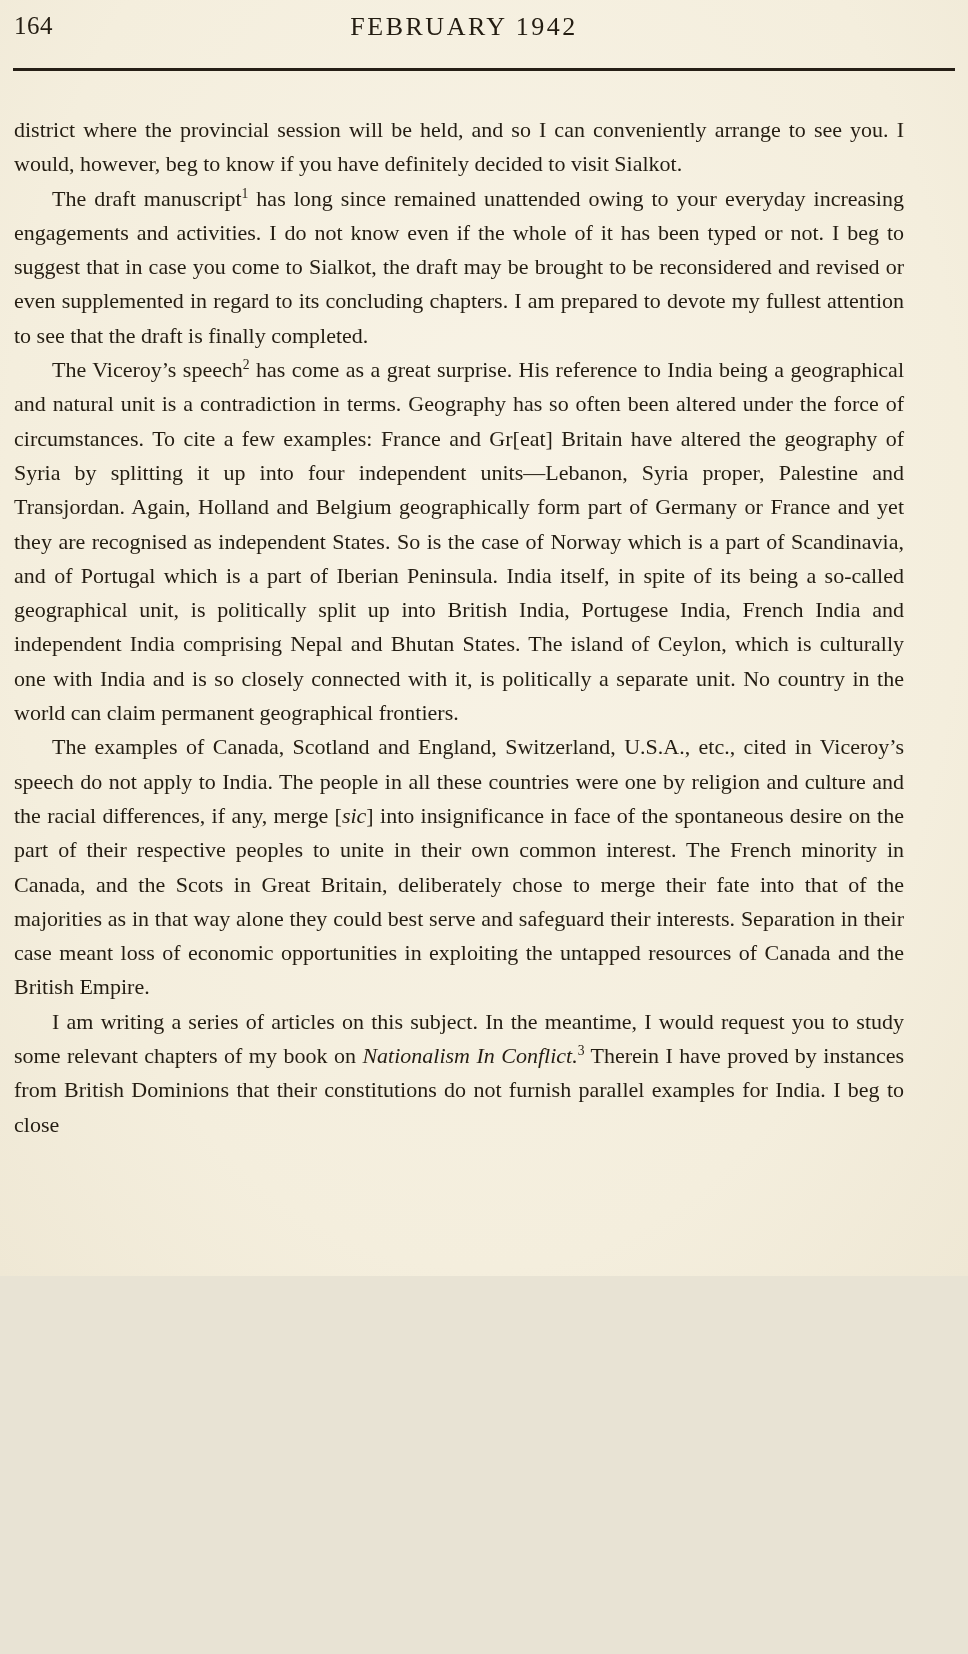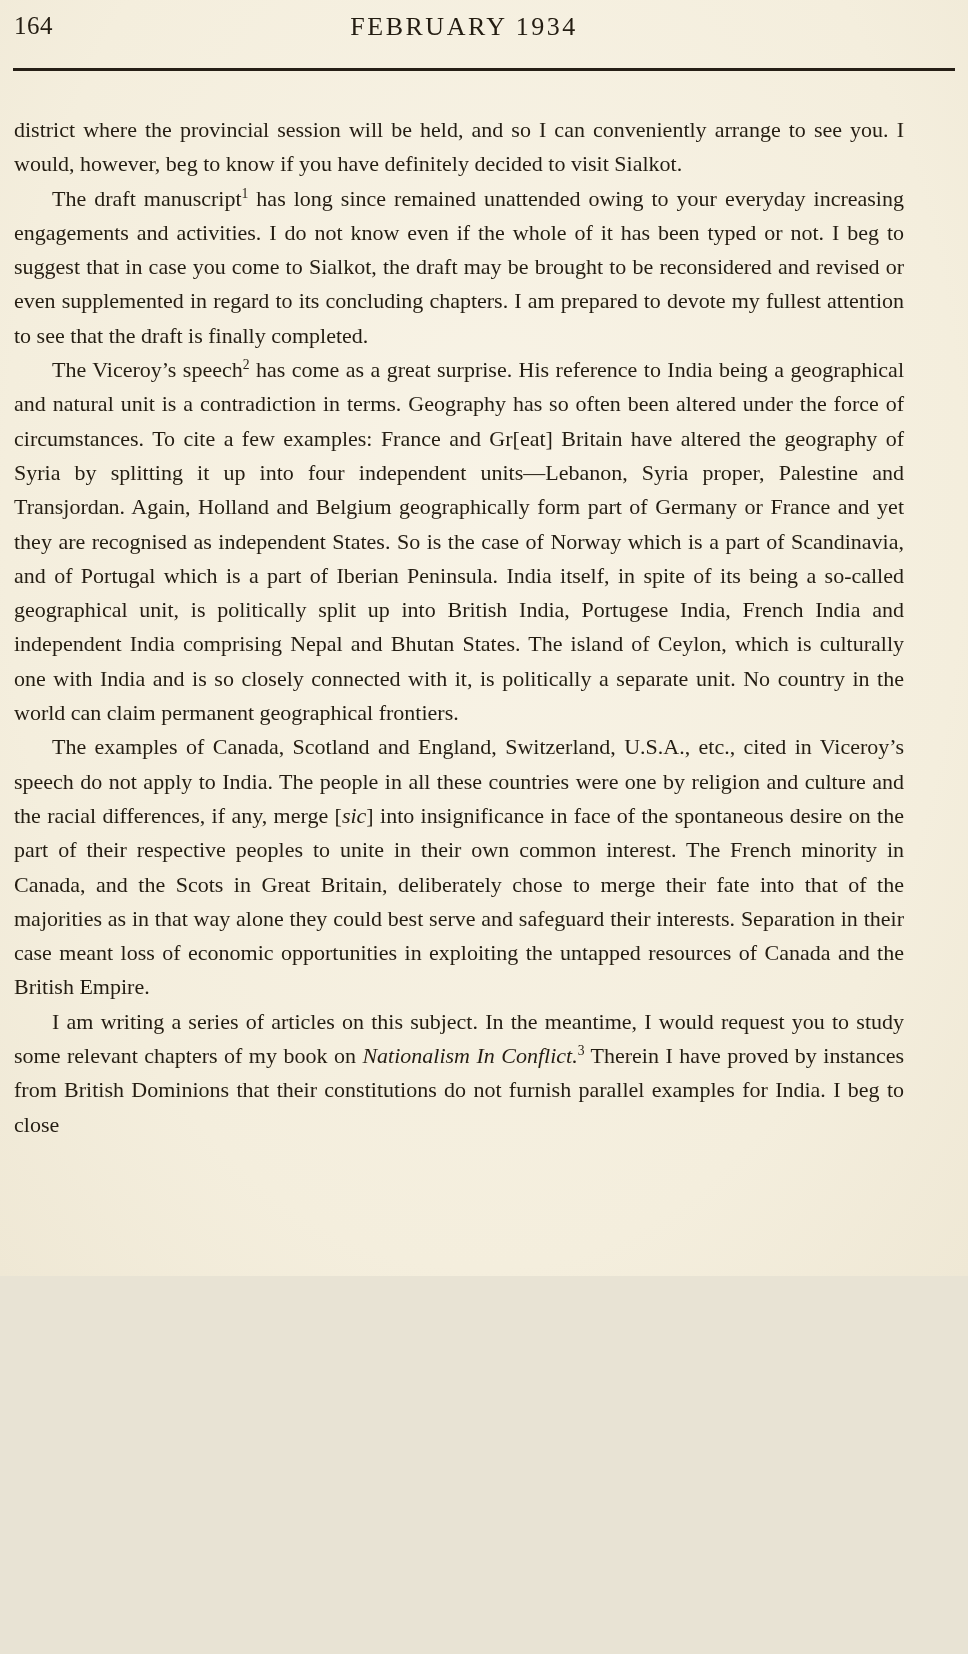--- a/index.html
+++ b/index.html
@@ -68,21 +68,21 @@
     font-style: italic;
   }
 </style>
 </head>
 <body>
 
 <div class="page">
 
   <div class="running-head">
     <span class="page-number">164</span>
-    <span class="running-title">FEBRUARY 1934</span>
+    <span class="running-title">FEBRUARY 1942</span>
   </div>
 
   <hr class="rule">
 
   <div class="text-block">
 
     <p class="para"><span>district where the provincial session will be held, and so I can conveniently arrange to see you. I would, however, beg to know if you have definitely decided to visit Sialkot.</span></p>
 
     <p class="para indent"><span>The draft manuscript</span><sup class="fn">1</sup><span> has long since remained unattended owing to your everyday increasing engagements and activities. I do not know even if the whole of it has been typed or not. I beg to suggest that in case you come to Sialkot, the draft may be brought to be reconsidered and revised or even supplemented in regard to its concluding chapters. I am prepared to devote my fullest attention to see that the draft is finally completed.</span></p>
 

